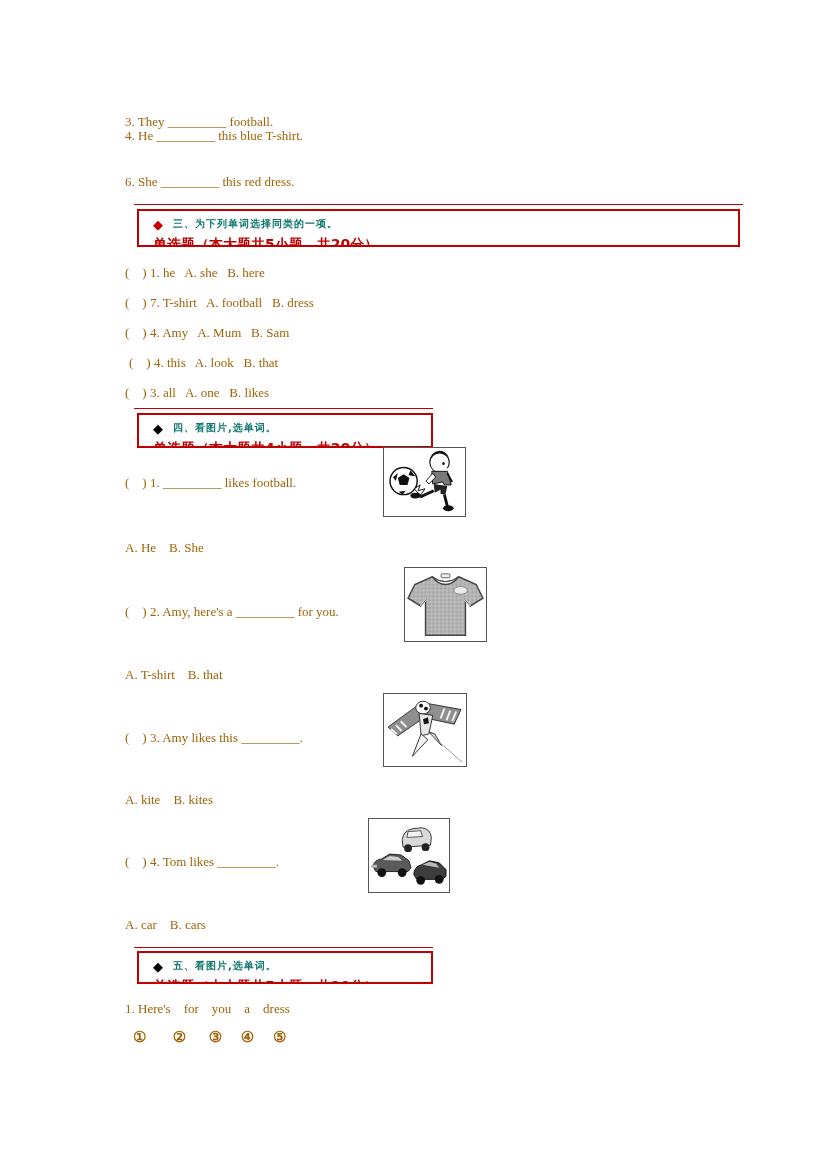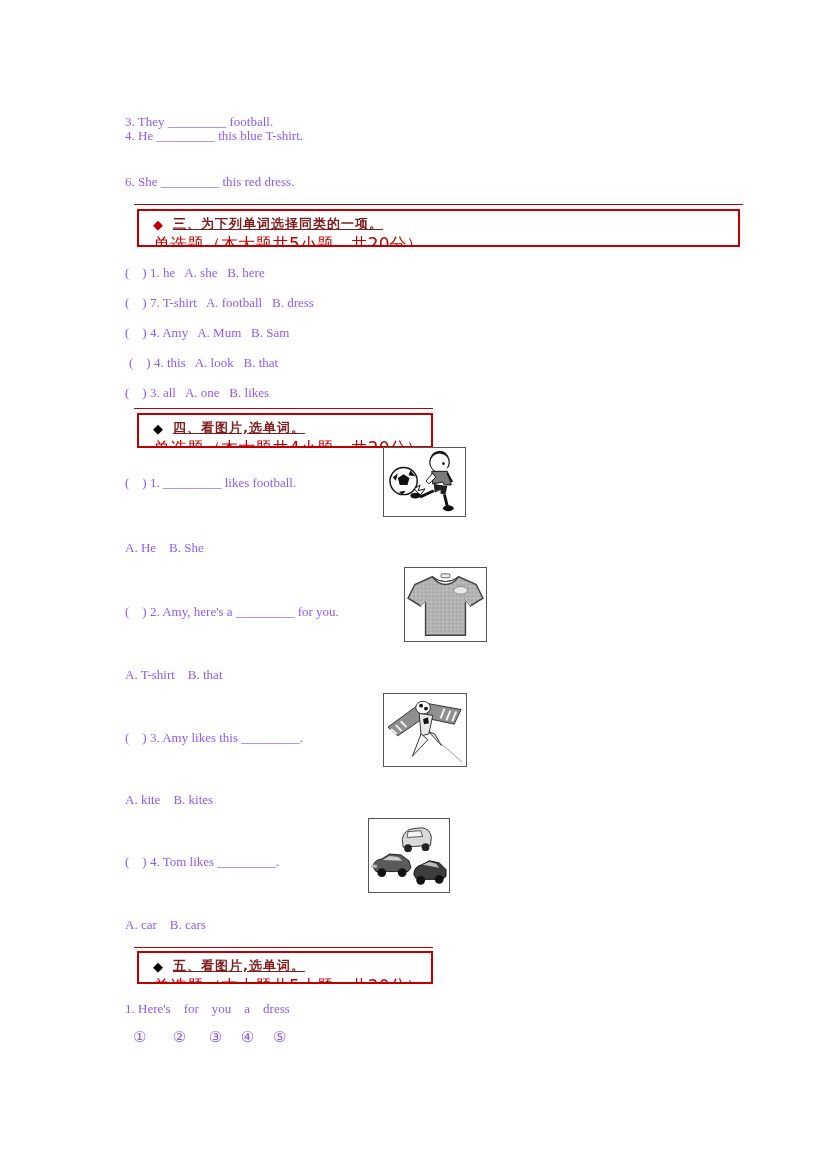--- a/index.html
+++ b/index.html
@@ -6,57 +6,57 @@
   .page{
     position:relative;
     width:826px;height:1169px;
     background:#ffffff;
     overflow:hidden;
     font-family:"Liberation Serif",serif;
   }
   .doc-line{
     position:absolute;
     font-size:13px;
-    color:#8b5cf6;
+    color:#a16207;
     white-space:pre;
     line-height:16px;
   }
   .hdr-topline{
     position:absolute;height:1px;background:#c00000;
   }
   .hdr-box{
     position:absolute;
     border:2px solid #c00000;
     background:#ffffff;
     box-sizing:border-box;
     overflow:hidden;
   }
   .hdr-title-row{
     display:flex;align-items:center;gap:10px;
     padding:4px 0 0 14px;
   }
   .hdr-bullet{font-size:13px;line-height:1;}
   .hdr-title{
     font-family:"DejaVu Sans",sans-serif;
-    font-weight:bold;font-size:13px;line-height:18px;
-    color:#7f1d1d;letter-spacing:1px;white-space:pre;text-decoration:underline;
+    font-weight:bold;font-size:10px;line-height:18px;
+    color:#0f766e;letter-spacing:1px;white-space:pre;
   }
   .hdr-sub{
     font-family:"DejaVu Sans",sans-serif;
-    font-weight:normal;font-size:17px;line-height:16px;
+    font-weight:bold;font-size:14px;line-height:16px;
     color:#c00000;padding-left:14px;margin-top:3px;white-space:pre;
   }
   .img-frame{
     position:absolute;
     border:1px solid #555555;
     background:#ffffff;
     box-sizing:border-box;
   }
   .img-frame svg{display:block;width:100%;height:100%;}
-  .circ-line{font-size:15px;}
+  .circ-line{font-size:15px;font-weight:bold;}
 </style>
 </head>
 <body>
 
 <div class="page">
 
   <div class="doc-line" style="left:125px;top:114px">3. They _________ football.</div>
   <div class="doc-line" style="left:125px;top:128px">4. He _________ this blue T-shirt.</div>
   <div class="doc-line" style="left:125px;top:174px">6. She _________ this red dress.</div>
 

